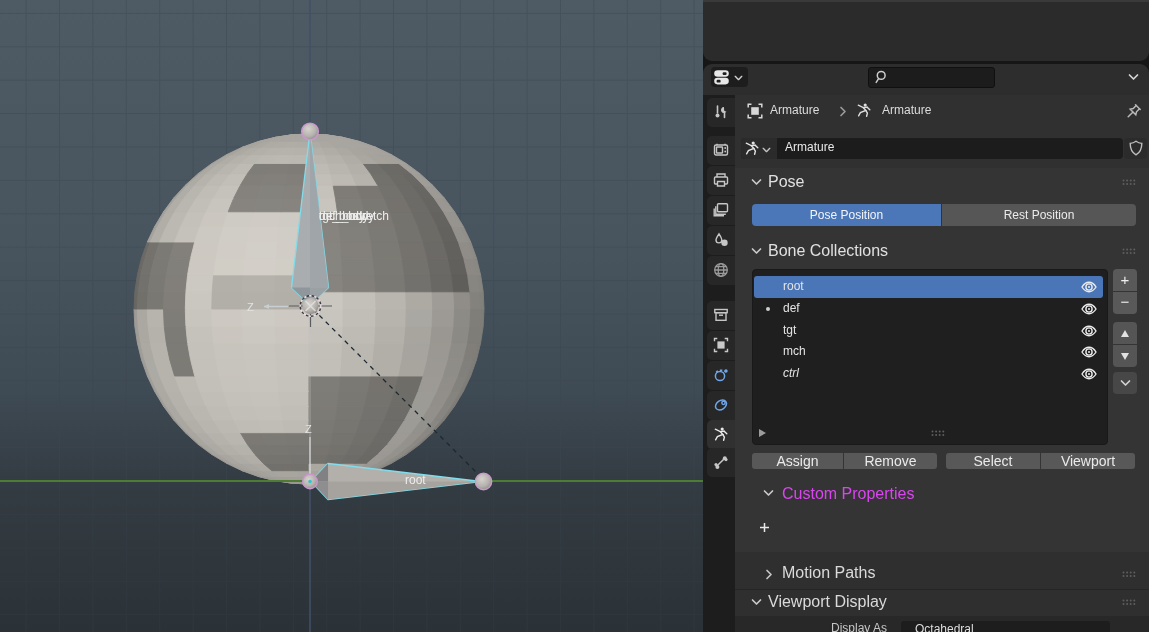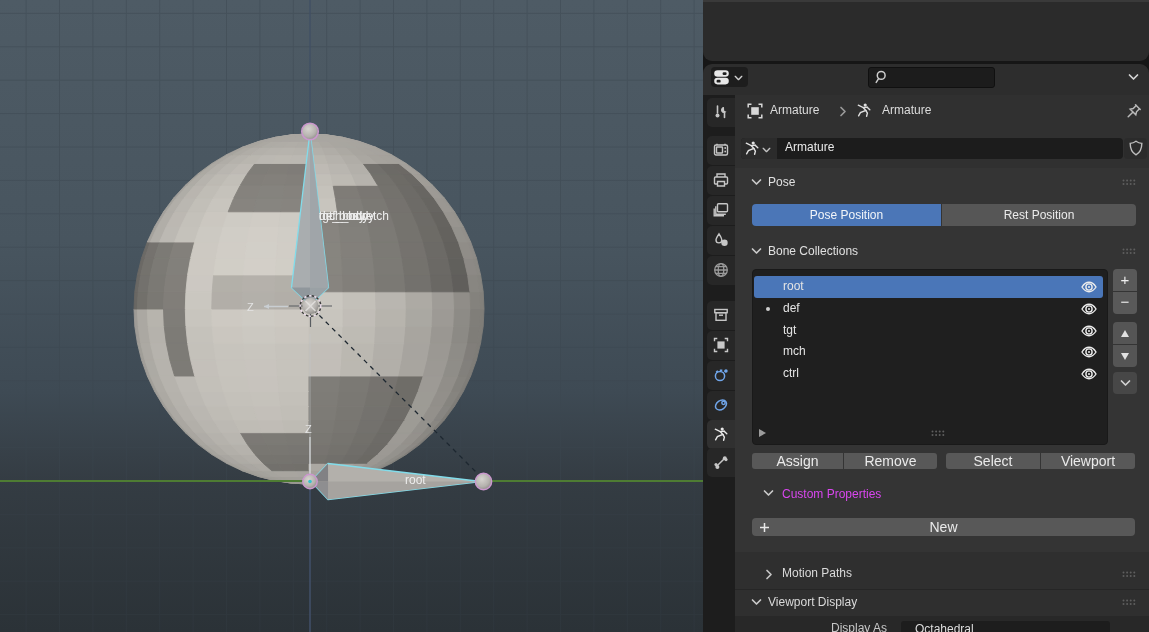--- a/index.html
+++ b/index.html
@@ -1,20 +1,20 @@
 <!DOCTYPE html>
 <html><head><meta charset="utf-8">
 <style>
 html,body{margin:0;padding:0;width:1149px;height:632px;overflow:hidden;background:#161616;font-family:"Liberation Sans",sans-serif;}
 #vp{position:absolute;left:0;top:0;width:703px;height:632px;background:linear-gradient(180deg,#4e5b65 0%,#48555f 38%,#3e4a54 62%,#343c43 76%,#2b3237 100%);}
 #vp svg{position:absolute;left:0;top:0;}
 #rp{position:absolute;left:703px;top:0;width:446px;height:484px;background:#161616;}
 .abs{position:absolute;}
 .txt{font-size:12px;line-height:13px;white-space:nowrap;}
-.txt2{font-size:12px;line-height:14px;white-space:nowrap;}
+.txt2{font-size:16px;line-height:14px;white-space:nowrap;}
 .txt2c{font-size:12px;line-height:14px;text-align:center;white-space:nowrap;}
 .vlab{fill:#e4e4e4;font-size:11px;font-family:"Liberation Sans",sans-serif;}
 .btn{height:16px;line-height:16px;background:#585858;color:#eaeaea;font-size:14px;text-align:center;}
 .pm{color:#efefef;font-size:15px;line-height:18px;text-align:center;}
 </style></head>
 <body>
 
 <div id="vp">
 <svg width="703" height="632" viewBox="0 0 703 632">
  <g stroke="#3c4750" stroke-width="1" opacity="0.45">
@@ -883,21 +883,21 @@
       <path d="M1 6 C3 2.8 5.3 1.3 8 1.3 C10.7 1.3 13 2.8 15 6 C13 9.2 10.7 10.7 8 10.7 C5.3 10.7 3 9.2 1 6 Z" fill="none" stroke="#ececec" stroke-width="1.4"></path>
       <circle cx="8" cy="6" r="3.1" fill="none" stroke="#ececec" stroke-width="1.4"></circle>
       <circle cx="8" cy="6" r="1.0" fill="#ececec"></circle>
     </svg>
     <div class="abs txt" style="left:80px;top:345.40000000000003px;color:#e4e4e4;">mch</div>
     <svg class="abs" style="left:378px;top:346.40000000000003px" width="16" height="12" viewBox="0 0 16 12">
       <path d="M1 6 C3 2.8 5.3 1.3 8 1.3 C10.7 1.3 13 2.8 15 6 C13 9.2 10.7 10.7 8 10.7 C5.3 10.7 3 9.2 1 6 Z" fill="none" stroke="#ececec" stroke-width="1.4"></path>
       <circle cx="8" cy="6" r="3.1" fill="none" stroke="#ececec" stroke-width="1.4"></circle>
       <circle cx="8" cy="6" r="1.0" fill="#ececec"></circle>
     </svg>
-    <div class="abs txt" style="left:80px;top:367.20000000000005px;color:#e4e4e4;">ctrl</div>
+    <div class="abs txt" style="left:80px;top:367.20000000000005px;color:#e4e4e4;font-style:italic;">ctrl</div>
     <svg class="abs" style="left:378px;top:368.20000000000005px" width="16" height="12" viewBox="0 0 16 12">
       <path d="M1 6 C3 2.8 5.3 1.3 8 1.3 C10.7 1.3 13 2.8 15 6 C13 9.2 10.7 10.7 8 10.7 C5.3 10.7 3 9.2 1 6 Z" fill="none" stroke="#ececec" stroke-width="1.4"></path>
       <circle cx="8" cy="6" r="3.1" fill="none" stroke="#ececec" stroke-width="1.4"></circle>
       <circle cx="8" cy="6" r="1.0" fill="#ececec"></circle>
     </svg>
  <div class="abs" style="left:56px;top:429px;width:0;height:0;border-left:7px solid #9b9b9b;border-top:4.5px solid transparent;border-bottom:4.5px solid transparent;"></div>
  <svg class="abs" style="left:228px;top:430px" width="15" height="7" viewBox="0 0 15 7">
       <circle cx="1.5" cy="1.5" r="1.0" fill="#5e5e5e"></circle>
       <circle cx="5.1" cy="1.5" r="1.0" fill="#5e5e5e"></circle>
       <circle cx="8.7" cy="1.5" r="1.0" fill="#5e5e5e"></circle>
@@ -923,21 +923,20 @@
 
  <div class="abs btn" style="left:49px;top:453px;width:91px;border-radius:3px 0 0 3px;">Assign</div>
  <div class="abs btn" style="left:141px;top:453px;width:93px;border-radius:0 3px 3px 0;">Remove</div>
  <div class="abs btn" style="left:243px;top:453px;width:94px;border-radius:3px 0 0 3px;">Select</div>
  <div class="abs btn" style="left:338px;top:453px;width:94px;border-radius:0 3px 3px 0;">Viewport</div>
 
  <svg class="abs" style="left:60px;top:489px" width="11" height="8" viewBox="0 0 11 8">
       <path d="M1.5 2 L5.5 6 L9.5 2" fill="none" stroke="#cacaca" stroke-width="1.7" stroke-linecap="round" stroke-linejoin="round"></path>
     </svg>
  <div class="abs txt2" style="left:79px;top:487px;color:#d946ef;">Custom Properties</div>
- <div class="abs btn" style="left:49px;top:518px;width:383px;height:18px;line-height:18px;border-radius:4px;">New</div>
  <svg class="abs" style="left:56px;top:522px;" width="11" height="11" viewBox="0 0 11 11">
       <path d="M5.5 1 V10 M1 5.5 H10" stroke="#e8e8e8" stroke-width="1.5"></path>
     </svg>
 
  <div class="abs" style="left:32px;top:552px;width:414px;height:64px;background:#2f2f2f;"></div>
  <svg class="abs" style="left:62px;top:569px" width="8" height="11" viewBox="0 0 8 11">
       <path d="M2 1.5 L6 5.5 L2 9.5" fill="none" stroke="#c4c4c4" stroke-width="1.7" stroke-linecap="round" stroke-linejoin="round"></path>
     </svg>
  <div class="abs txt2" style="left:79px;top:566px;color:#dadada;">Motion Paths</div>
  <svg class="abs" style="left:419px;top:571px" width="15" height="7" viewBox="0 0 15 7">

